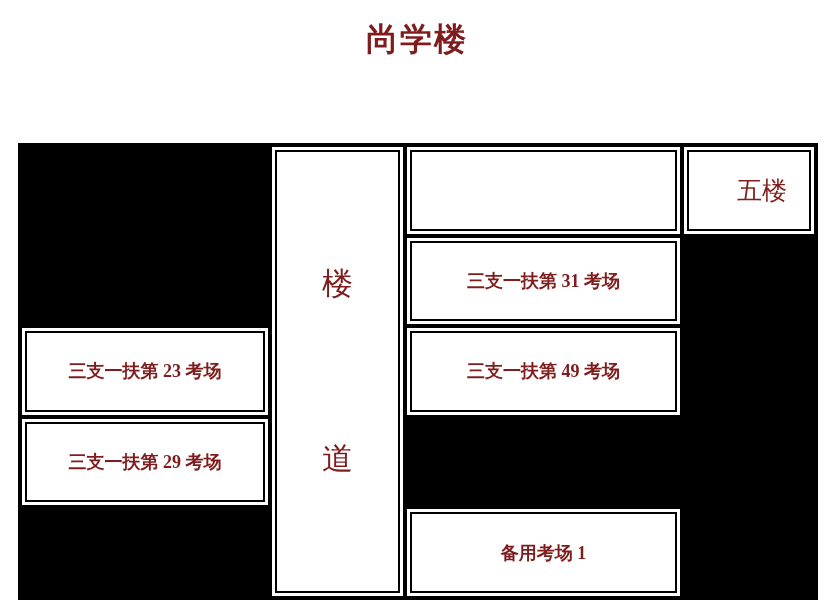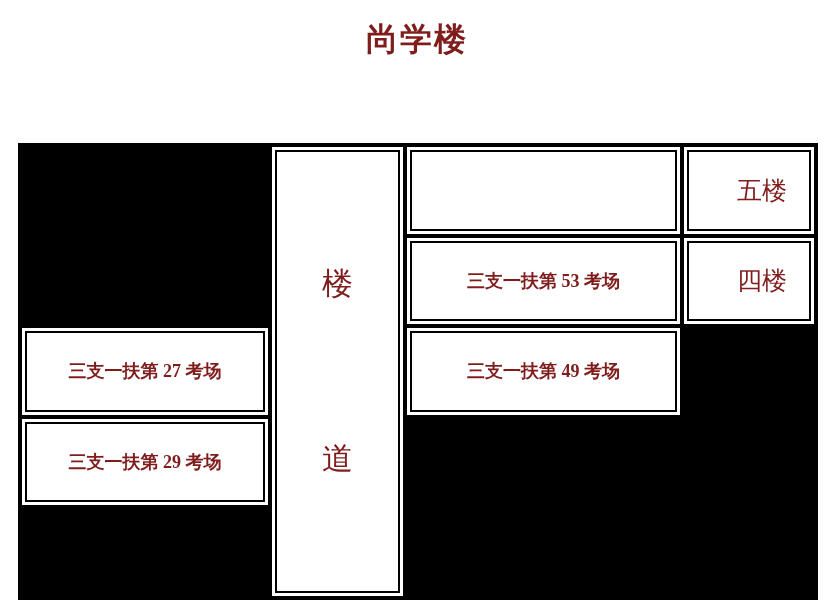--- a/index.html
+++ b/index.html
@@ -105,32 +105,32 @@
     </div>
 
     <div class="cell" style="grid-area:1/3">
       <div class="cell-inner room-text"></div>
     </div>
     <div class="cell" style="grid-area:1/4">
       <div class="cell-inner floor-text">五楼</div>
     </div>
 
     <div class="cell" style="grid-area:2/3">
-      <div class="cell-inner room-text">三支一扶第 53 考场</div>
-    </div>
-    <div class="cell" style="grid-area:2/4">
-      <div class="cell-inner floor-text">四楼</div>
+      <div class="cell-inner room-text">三支一扶第 31 考场</div>
     </div>
 
     <div class="cell" style="grid-area:3/1">
-      <div class="cell-inner room-text">三支一扶第 27 考场</div>
+      <div class="cell-inner room-text">三支一扶第 23 考场</div>
     </div>
     <div class="cell" style="grid-area:3/3">
       <div class="cell-inner room-text">三支一扶第 49 考场</div>
     </div>
 
     <div class="cell" style="grid-area:4/1">
       <div class="cell-inner room-text">三支一扶第 29 考场</div>
     </div>
 
+    <div class="cell" style="grid-area:5/3">
+      <div class="cell-inner room-text">备用考场 1</div>
+    </div>
 
   </div>
 </div>
 
 </body></html>

